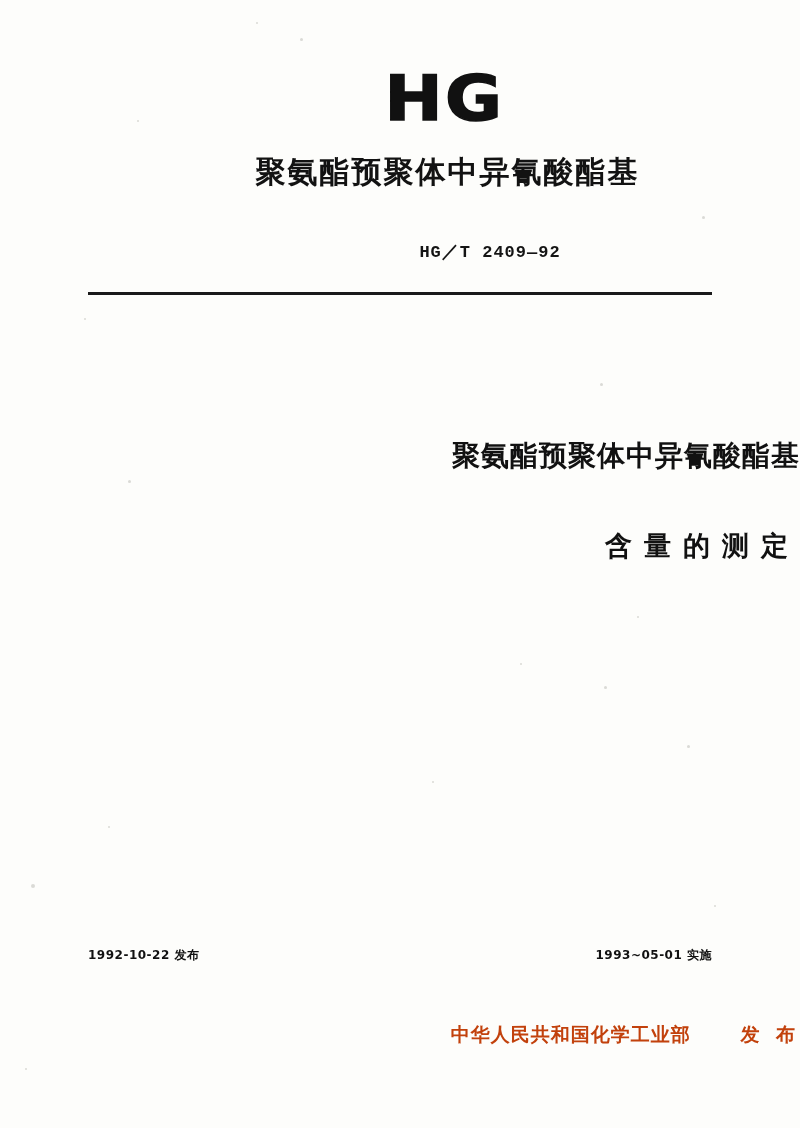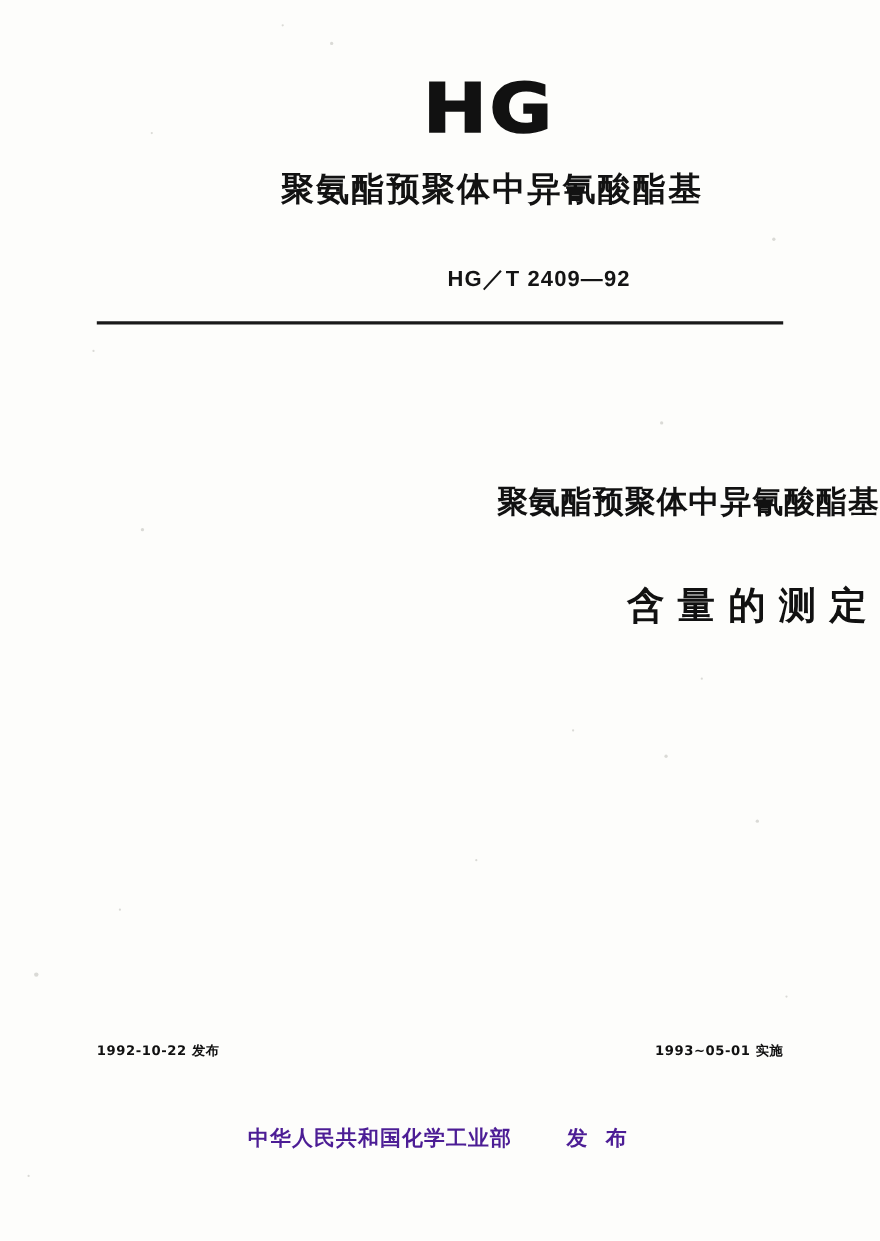--- a/index.html
+++ b/index.html
@@ -58,23 +58,23 @@
     color: #121212;
   }
 
   .std-no {
     position: absolute;
     top: 240px;
     left: 0;
     right: 0;
     text-align: center;
     padding-left: 180px;
-    font-family: Liberation Sans, sans-serif;
+    font-family: Liberation Mono, monospace;
     font-weight: bold;
-    font-size: 20px;
+    font-size: 17px;
     letter-spacing: 1px;
     color: #141414;
   }
 
   .rule {
     position: absolute;
     top: 292px;
     left: 88px;
     width: 624px;
     height: 3px;
@@ -100,21 +100,21 @@
     color: #111;
   }
   .title-1 {
     top: 437px;
     font-size: 28px;
     letter-spacing: 1px;
     padding-left: 10px;
   }
   .title-2 {
     top: 528px;
-    font-size: 34px;
+    font-size: 27px;
     letter-spacing: 12px;
     padding-left: 22px;
   }
 
   .dates {
     position: absolute;
     top: 947px;
     left: 88px;
     width: 624px;
     display: flex;
@@ -126,25 +126,25 @@
   }
   .dates .d-item {
     letter-spacing: .5px;
   }
 
   .publisher {
     position: absolute;
     top: 1022px;
     left: 0;
     right: 0;
-    text-align: center;
+    text-align: right;
     font-family: "DejaVu Sans", sans-serif;
     font-weight: bold;
     font-size: 19px;
-    color: #4c1d95;
+    color: #c2410c;
     letter-spacing: 1px;
   }
   .publisher .pub-verb {
     margin-left: 42px;
     letter-spacing: 5px;
   }
 </style>
 </head>
 <body>
 

